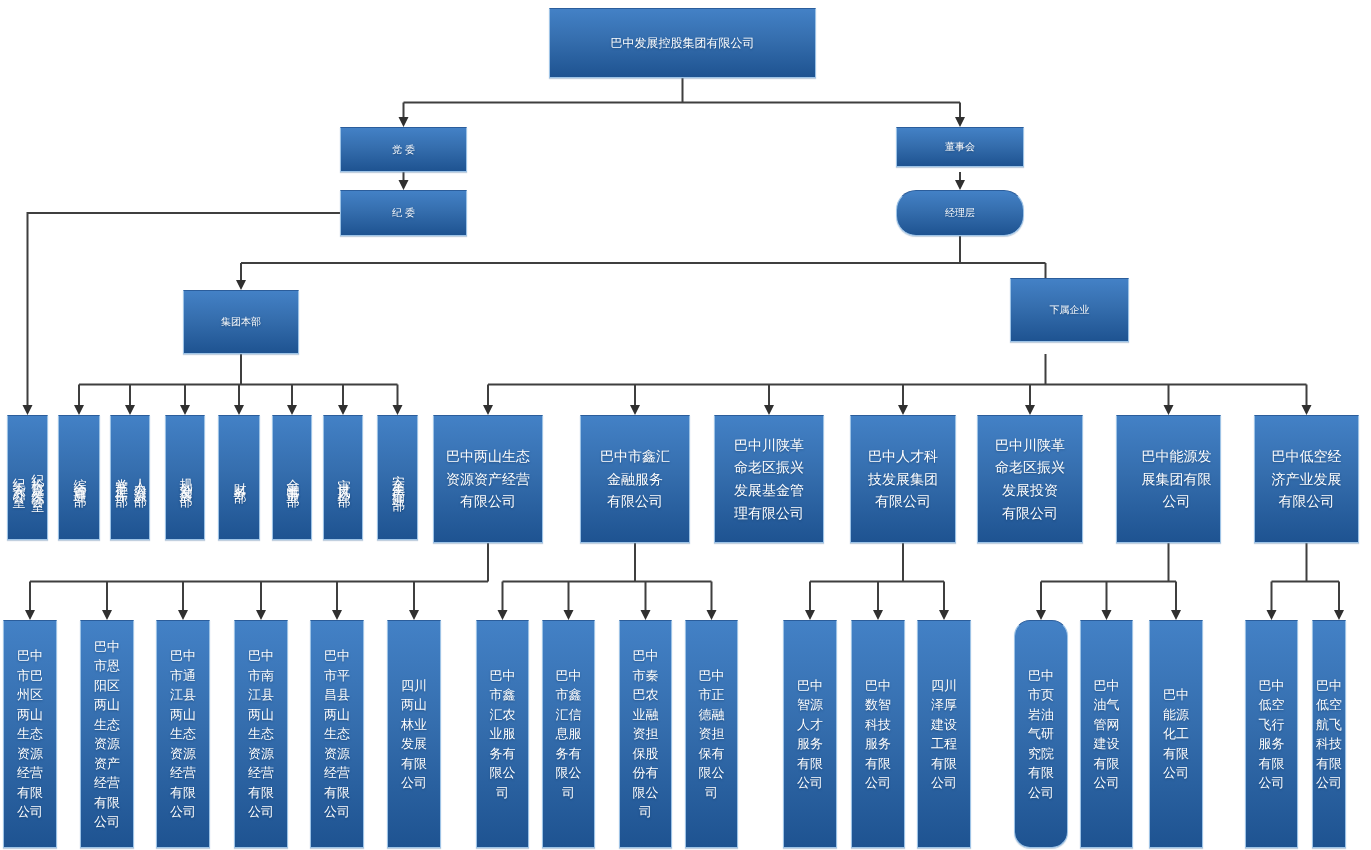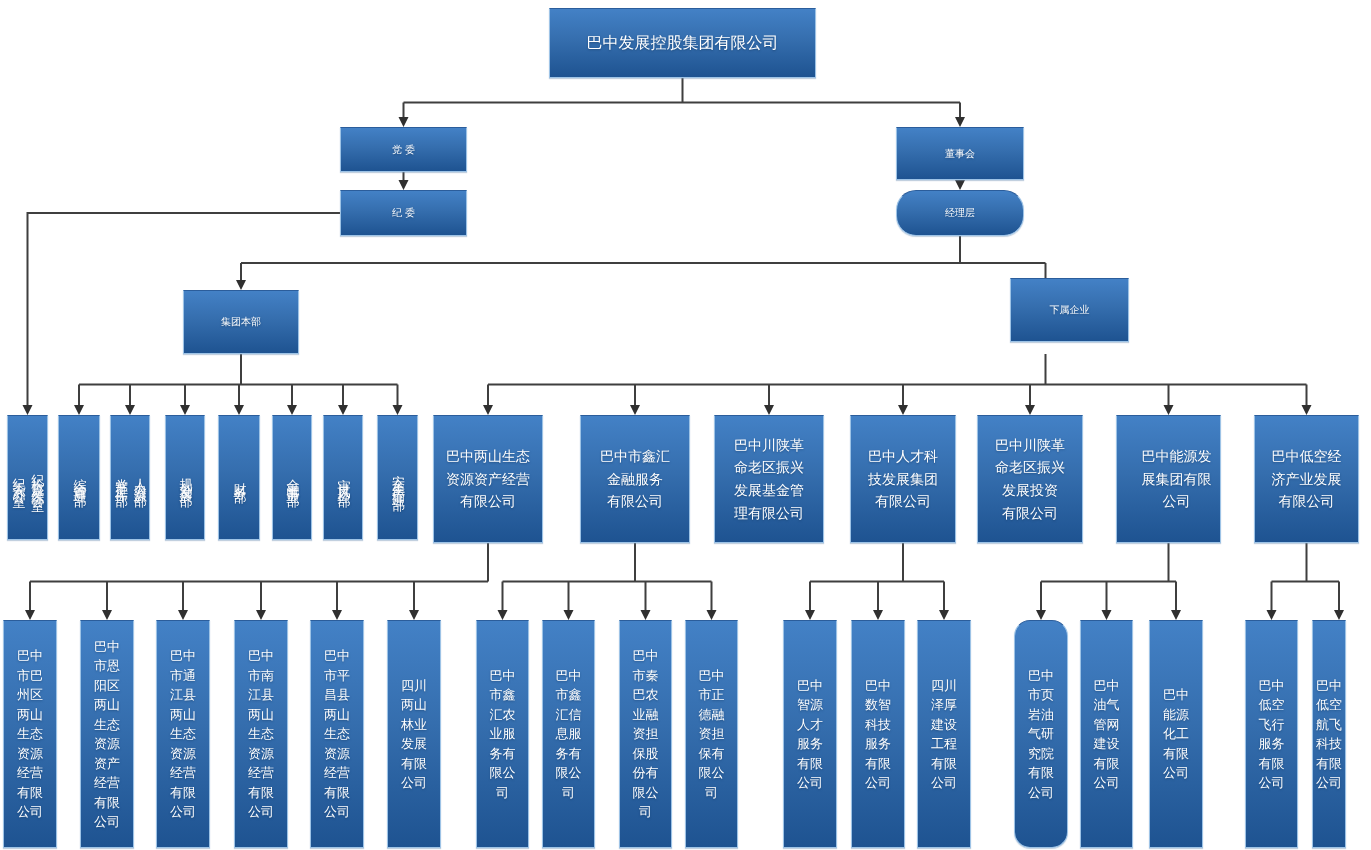--- a/index.html
+++ b/index.html
@@ -15,30 +15,30 @@
     background:linear-gradient(180deg,var(--box-fill-top,#4381c6) 0%,#356eae 45%,var(--box-fill-bottom,#1e5391) 100%);
     border:1px solid var(--box-border,#9dc3e6);
     border-top-color:#2b5d9b;
     box-shadow:0 1px 1px rgba(120,150,185,.45);
   }
   .node .t{white-space:pre-line;text-shadow:0 1px 2px rgba(20,55,95,.55);}
   
   .v .t{writing-mode:vertical-rl;letter-spacing:4px;line-height:1.45;}
   
   .wrap2 .t{width:26px;line-height:1.5;word-break:break-all;}
-  .lg{font-size:16px;text-align:right;}
+  .lg{font-size:12px;text-align:right;}
   .md{font-size:10px;}
   .dept{top:415px;height:125px;font-size:13px;}
   .co{top:415px;height:128px;font-size:14px;line-height:1.62;}
   .leaf{top:620px;height:228px;font-size:13px;}
 
   #n-root{left:549px;top:8px;width:267px;height:70px;}
   #n-dangwei{left:340px;top:127px;width:127px;height:45px;}
   #n-jiwei{left:340px;top:190px;width:127px;height:46px;}
-  #n-dongshihui{left:896px;top:127px;width:128px;height:53px;text-align:right;}
+  #n-dongshihui{left:896px;top:127px;width:128px;height:40px;text-align:right;}
   #n-jinglicheng{left:896px;top:190px;width:128px;height:46px;border-radius:20px;}
   #n-jituanbenbu{left:183px;top:290px;width:116px;height:64px;}
   #n-xiashuqiye{left:986px;top:278px;width:119px;height:64px;margin-left:24px;}
 
   #n-d1{left:7px;width:41px;}
   #n-d2{left:58px;width:42px;}
   #n-d3{left:110px;width:40px;}
   #n-d4{left:165px;width:40px;}
   #n-d5{left:218px;width:42px;}
   #n-d6{left:272px;width:40px;}

